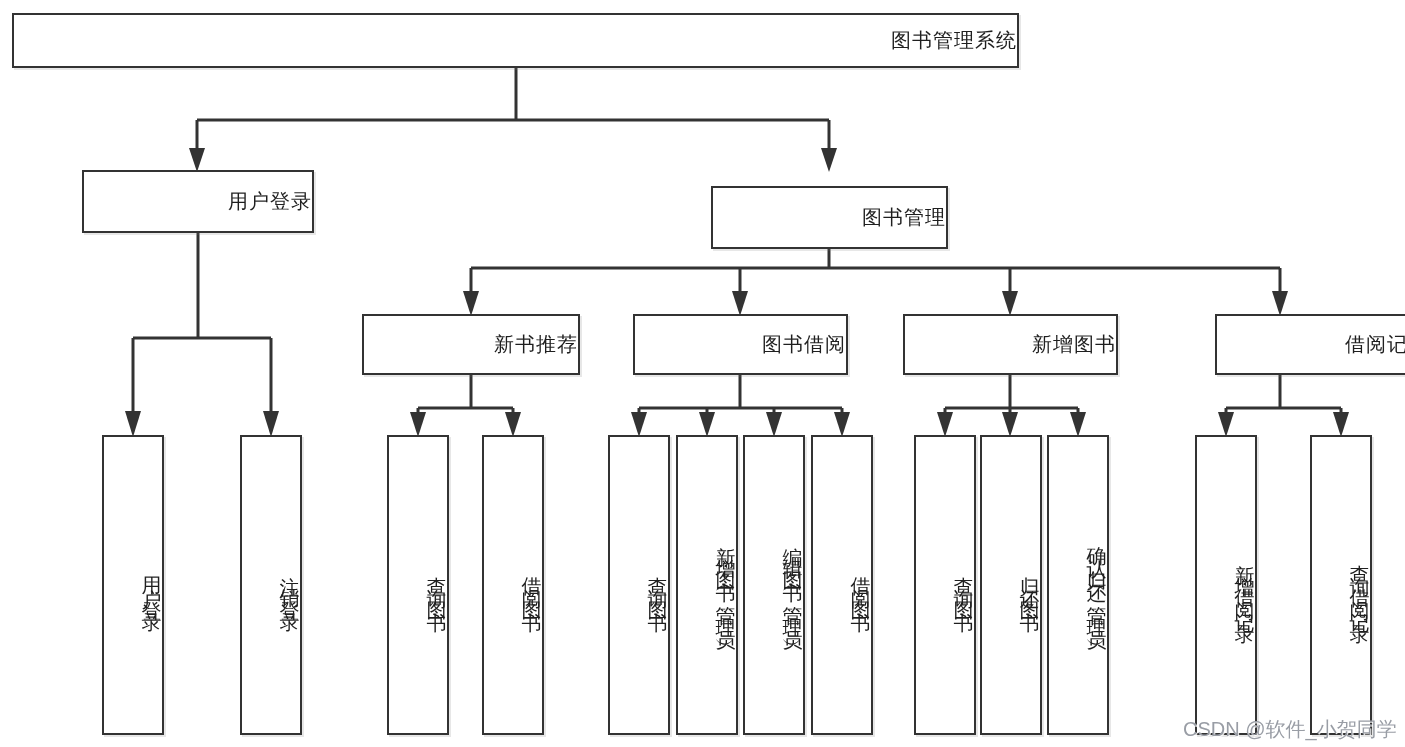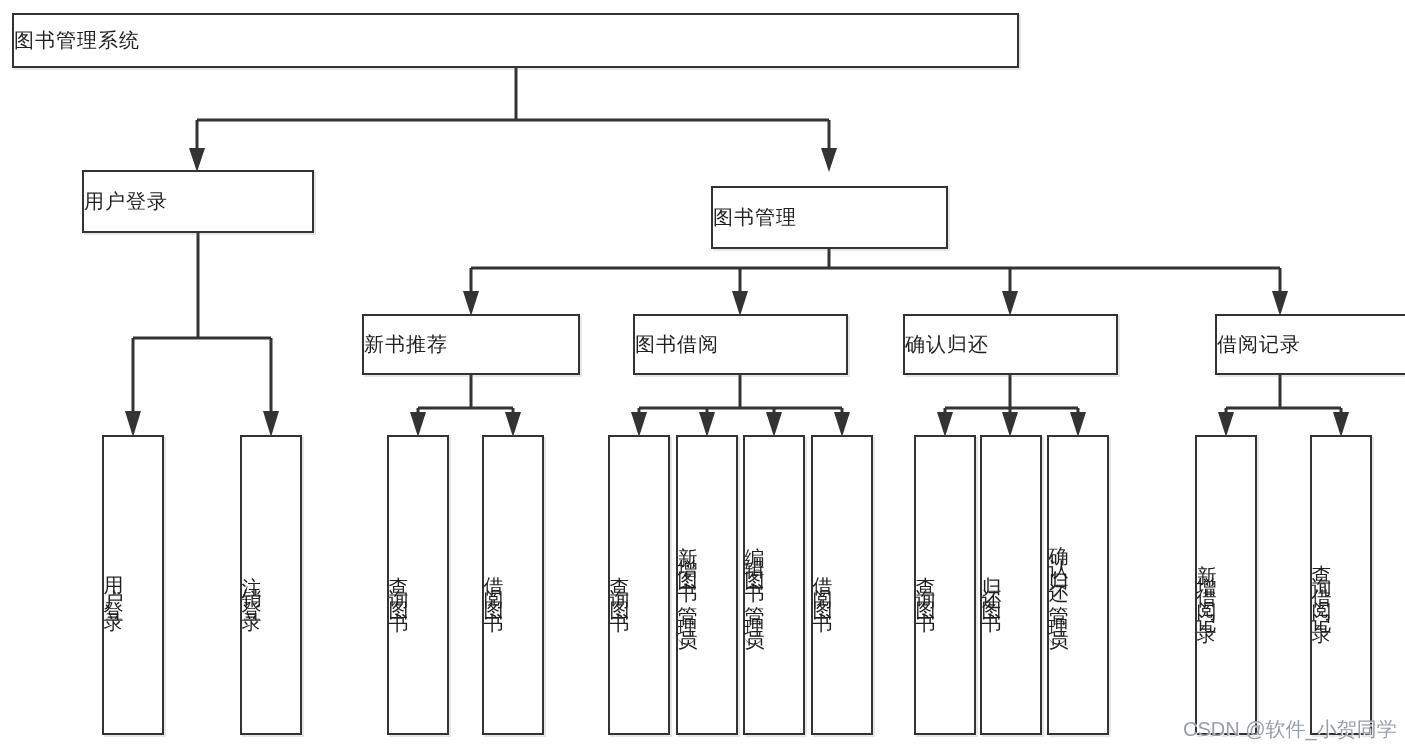--- a/index.html
+++ b/index.html
@@ -33,21 +33,21 @@
     fill: #333333;
     stroke: none;
   }
   .box {
     position: absolute;
     box-sizing: border-box;
     background: #ffffff;
     border: 2.5px solid #333333;
     display: flex;
     align-items: center;
-    justify-content: flex-start;
+    justify-content: flex-end;
     font-size: 20px;
     letter-spacing: 1px;
     box-shadow: 2px 2px 0 rgba(120,120,120,0.18);
   }
   .root  { left: 12px;  top: 13px;  width: 1007px; height: 55px; }
   .l2a   { left: 82px;  top: 170px; width: 232px;  height: 63px; }
   .l2b   { left: 711px; top: 186px; width: 237px;  height: 63px; }
   .l3    { top: 314px;  height: 61px; }
   .g1    { left: 362px;  width: 218px; }
   .g2    { left: 633px;  width: 215px; }
@@ -166,21 +166,21 @@
     <span>图书管理</span>
   </div>
 
   <div class="box l3 g1">
     <span>新书推荐</span>
   </div>
   <div class="box l3 g2">
     <span>图书借阅</span>
   </div>
   <div class="box l3 g3">
-    <span>确认归还</span>
+    <span>新增图书</span>
   </div>
   <div class="box l3 g4">
     <span>借阅记录</span>
   </div>
 
   <div class="box leaf" style="left:102px">
     <span class="vtext">用户登录</span>
   </div>
   <div class="box leaf" style="left:240px">
     <span class="vtext">注销登录</span>

